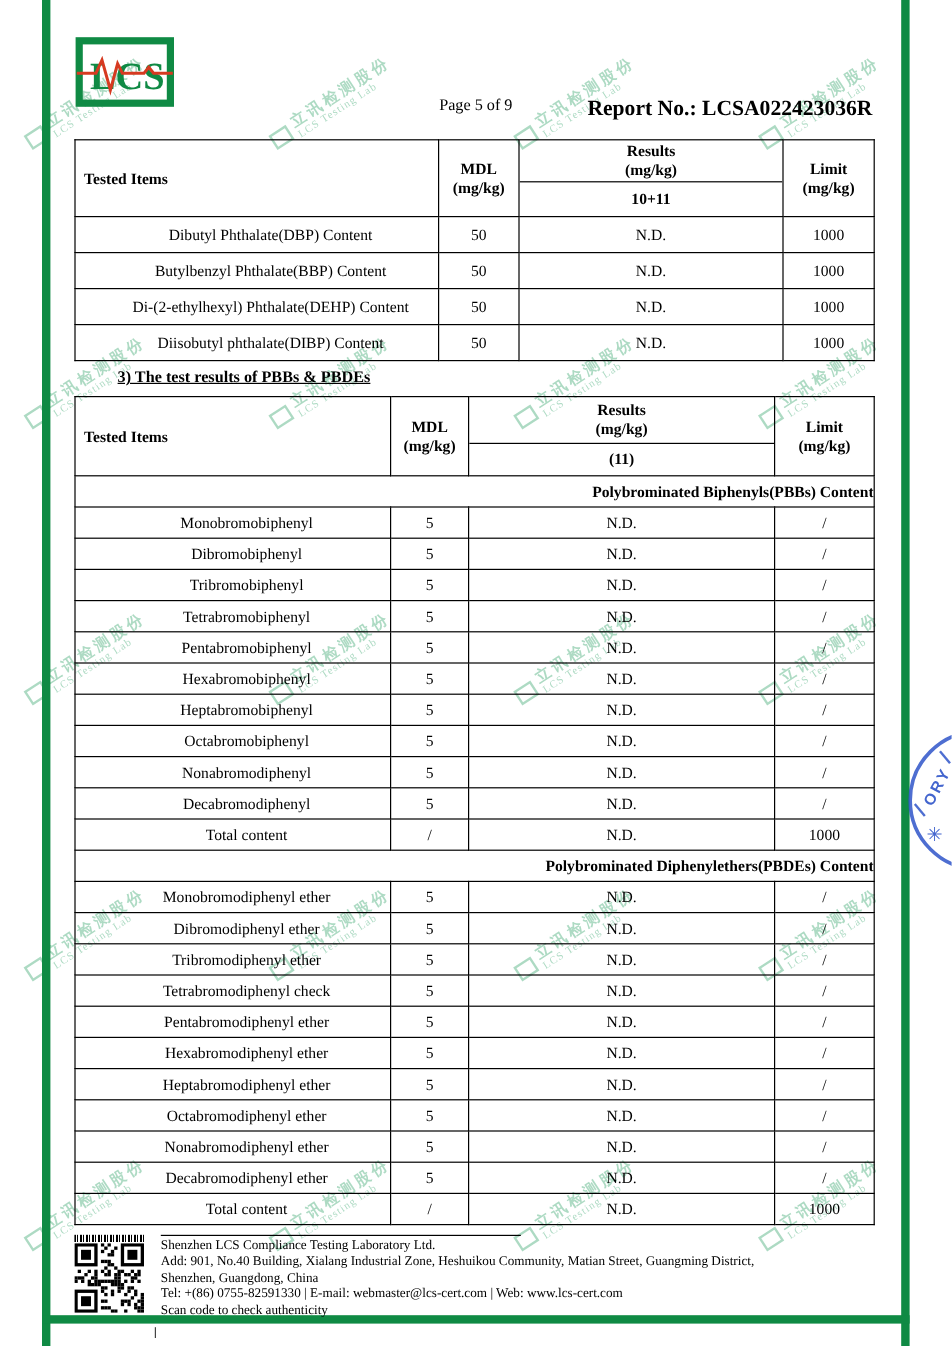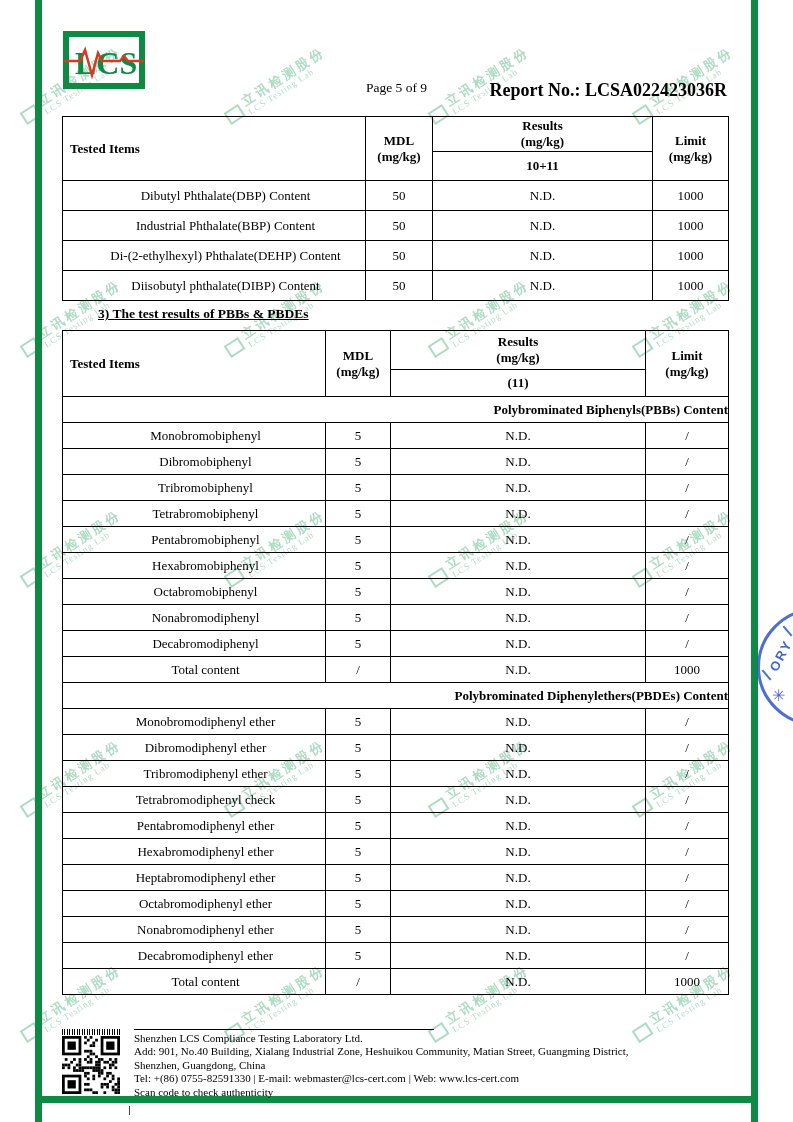--- a/index.html
+++ b/index.html
@@ -273,21 +273,21 @@
       </tr>
     </thead>
     <tbody id="t1-body">
         <tr>
           <td class="cell-item">Dibutyl Phthalate(DBP) Content</td>
           <td class="cell-center">50</td>
           <td class="cell-center">N.D.</td>
           <td class="cell-center">1000</td>
         </tr>
         <tr>
-          <td class="cell-item">Industrial Phthalate(BBP) Content</td>
+          <td class="cell-item">Butylbenzyl Phthalate(BBP) Content</td>
           <td class="cell-center">50</td>
           <td class="cell-center">N.D.</td>
           <td class="cell-center">1000</td>
         </tr>
         <tr>
           <td class="cell-item">Di-(2-ethylhexyl) Phthalate(DEHP) Content</td>
           <td class="cell-center">50</td>
           <td class="cell-center">N.D.</td>
           <td class="cell-center">1000</td>
         </tr>
@@ -358,20 +358,26 @@
           <td class="cell-center">/</td>
         </tr>
         <tr>
           <td class="cell-item">Pentabromobiphenyl</td>
           <td class="cell-center">5</td>
           <td class="cell-center">N.D.</td>
           <td class="cell-center">/</td>
         </tr>
         <tr>
           <td class="cell-item">Hexabromobiphenyl</td>
+          <td class="cell-center">5</td>
+          <td class="cell-center">N.D.</td>
+          <td class="cell-center">/</td>
+        </tr>
+        <tr>
+          <td class="cell-item">Heptabromobiphenyl</td>
           <td class="cell-center">5</td>
           <td class="cell-center">N.D.</td>
           <td class="cell-center">/</td>
         </tr>
         <tr>
           <td class="cell-item">Octabromobiphenyl</td>
           <td class="cell-center">5</td>
           <td class="cell-center">N.D.</td>
           <td class="cell-center">/</td>
         </tr>

